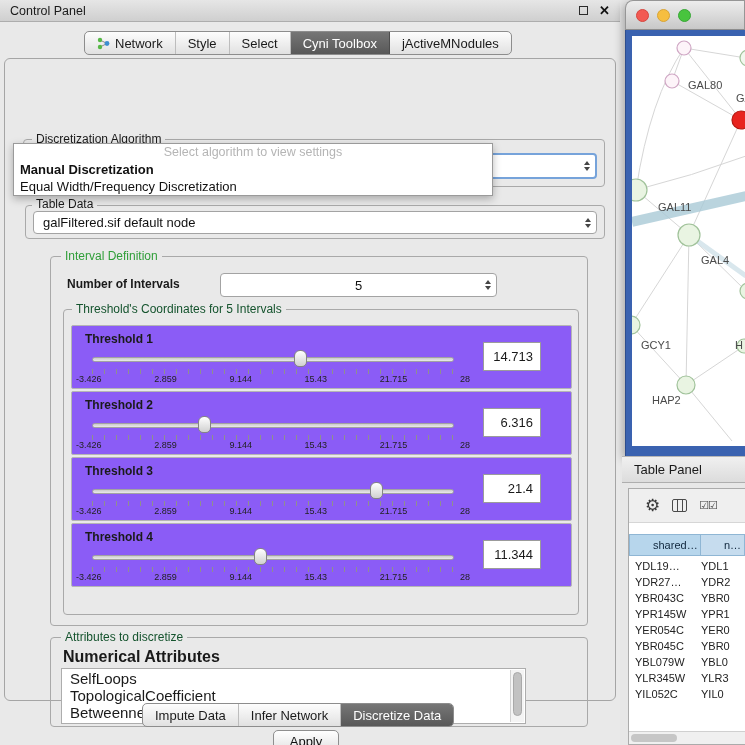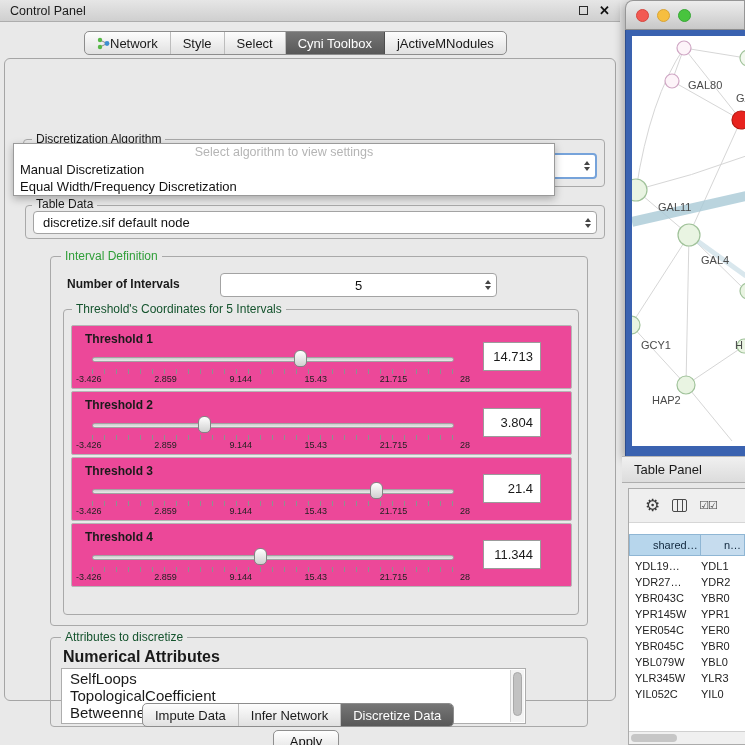--- a/index.html
+++ b/index.html
@@ -11,21 +11,21 @@
   #control-panel{position:absolute;left:0;top:0;width:620px;height:745px;background:#e9e9e9}
   .cp-titlebar{position:absolute;left:0;top:0;width:620px;height:22px;
     background:linear-gradient(#e6e6e6,#cfcfcf);border-bottom:1px solid #adadad;
     display:flex;align-items:center;padding:0 10px;font-size:12.5px}
   .cp-title{flex:1}
   .float-icon{width:9px;height:9px;border:1.5px solid #2b2b2b;margin-right:11px;display:inline-block}
   .close-icon{font-size:13px;font-weight:bold;color:#111;line-height:1}
 
   .tabbar{position:absolute;display:flex;background:linear-gradient(#fdfdfd,#e1e1e1);
     border:1px solid #8d8d8d;border-radius:5px;height:24px;overflow:hidden}
-  .tab{display:flex;align-items:center;padding:0 12px;font-size:13px;
+  .tab{display:flex;align-items:center;gap:5px;padding:0 12px;font-size:13px;
     color:#1a1a1a;border-right:1px solid #bdbdbd;white-space:nowrap}
   .tab:last-child{border-right:none}
   .tab.selected{background:linear-gradient(#767676,#585858);color:#fff;border-right-color:#4d4d4d}
   #top-tabbar{left:84px;top:31px}
   #bottom-tabbar{left:142px;top:703px}
 
   .content-frame{position:absolute;left:4px;top:58px;width:612px;height:643px;
     border:1px solid #a5a5a5;border-radius:6px;background:#e9e9e9}
 
   .group{position:absolute;border:1px solid #a9a9a9;border-radius:4px}
@@ -41,40 +41,40 @@
     flex-direction:column;align-items:center;justify-content:center}
   .stepper i{display:block;width:0;height:0;border-left:3.5px solid transparent;border-right:3.5px solid transparent}
   .stepper .au{border-bottom:4.5px solid #454545;margin-bottom:2px}
   .stepper .ad{border-top:4.5px solid #454545}
   .combo.center{justify-content:flex-start;padding-left:134px}
 
   #algo-group{left:18px;top:80px;width:582px;height:48px}
   #algo-group .group-title{top:-8px;left:8px}
   #algo-combo{left:28px;top:94px;width:564px;height:26px}
 
-  #algo-popup{position:absolute;left:8px;top:84px;width:542px;height:53px;background:#fff;
+  #algo-popup{position:absolute;left:8px;top:84px;width:480px;height:53px;background:#fff;
     border:1px solid #9a9a9a;box-shadow:0 3px 8px rgba(0,0,0,.28);z-index:20}
   #algo-popup .ph{height:17px;line-height:17px;text-align:center;color:#b5b5b5;font-size:12.5px}
   #algo-popup .opt{height:17px;line-height:17px;padding-left:6px;font-size:13px;color:#111}
-  #algo-popup .opt.bold{font-weight:normal}
+  #algo-popup .opt.bold{font-weight:bold}
 
   #tabledata-group{left:20px;top:146px;width:580px;height:34px}
   #tabledata-group .group-title{top:-9px;left:6px}
   #tabledata-combo{left:28px;top:152px;width:564px;height:23px}
 
   #interval-group{left:45px;top:197px;width:538px;height:370px}
   #interval-group > .group-title{top:-8px;left:10px}
   #numint-label{position:absolute;left:62px;top:218px;font-size:12px;font-weight:bold}
   #numint-combo{left:215px;top:214px;width:277px;height:24px}
 
   #thresh-group{left:58px;top:250px;width:516px;height:306px}
   #thresh-group > .group-title{top:-8px;left:8px}
 
   .tpanel{position:absolute;left:66px;width:501px;height:64px;border:1px solid #b5b5b5;
-    border-radius:2px;background:#ec4899}
+    border-radius:2px;background:#8b5cf6}
   .t-label{position:absolute;left:13px;top:6px;font-size:12px;font-weight:bold}
   .t-value{position:absolute;right:30px;top:16px;width:58px;height:29px;background:#fff;
     border:1px solid #9b9b9b;font-size:13px;display:flex;align-items:center;
     justify-content:flex-end;padding-right:7px}
   .t-slider{position:absolute;left:20px;top:24px;width:362px;height:18px}
   .t-track{position:absolute;left:0;right:0;top:7px;height:5px;
     background:linear-gradient(#cccccc,#e9e9e9);border:1px solid #a2a2a2;border-radius:3px}
   .t-thumb{position:absolute;top:0;width:13px;height:17px;
     background:linear-gradient(#ffffff,#d0d0d0);border:1px solid #848484;
     border-radius:6px 6px 5px 5px}
@@ -187,21 +187,21 @@
       <div id="algo-popup">
         <div class="ph">Select algorithm to view settings</div>
         <div class="opt bold">Manual Discretization</div>
         <div class="opt">Equal Width/Frequency Discretization</div>
       </div>
 
       <div class="group" id="tabledata-group">
         <span class="group-title">Table Data</span>
       </div>
       <div class="combo" id="tabledata-combo">
-        <span>discretize.sif default node</span>
+        <span>galFiltered.sif default node</span>
         <span class="stepper">
             <i class="au"></i>
             <i class="ad"></i>
           </span>
       </div>
 
       <div class="group" id="interval-group">
         <span class="group-title green">Interval Definition</span>
       </div>
       <span id="numint-label">Number of Intervals</span>
@@ -243,21 +243,21 @@
         </div>
         <div class="t-ruler"></div>
         <div class="t-scale">
           <span>-3.426</span>
           <span>2.859</span>
           <span>9.144</span>
           <span>15.43</span>
           <span>21.715</span>
           <span>28</span>
         </div>
-        <div class="t-value">3.804</div>
+        <div class="t-value">6.316</div>
       </div>
 
       <div class="tpanel" style="top:398px">
         <span class="t-label">Threshold 3</span>
         <div class="t-slider">
           <div class="t-track"></div>
           <div class="t-thumb" style="left: calc(78.5% - 6.5px);"></div>
         </div>
         <div class="t-ruler"></div>
         <div class="t-scale">

